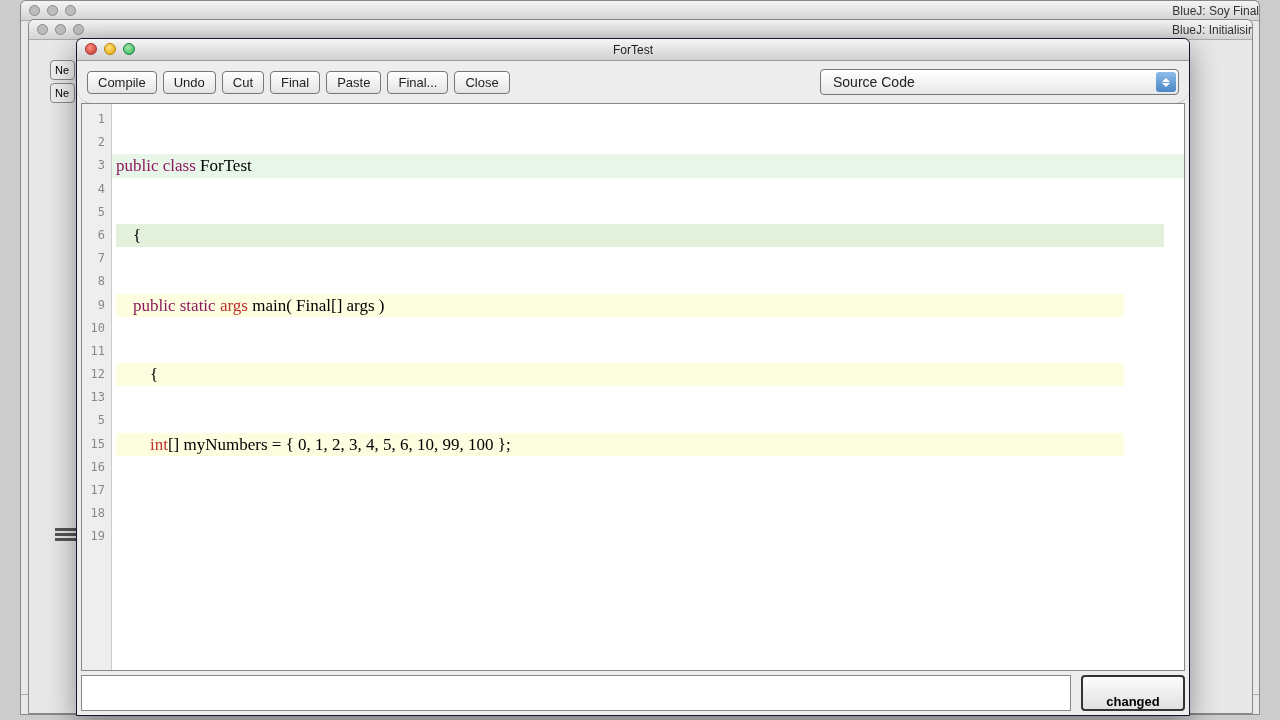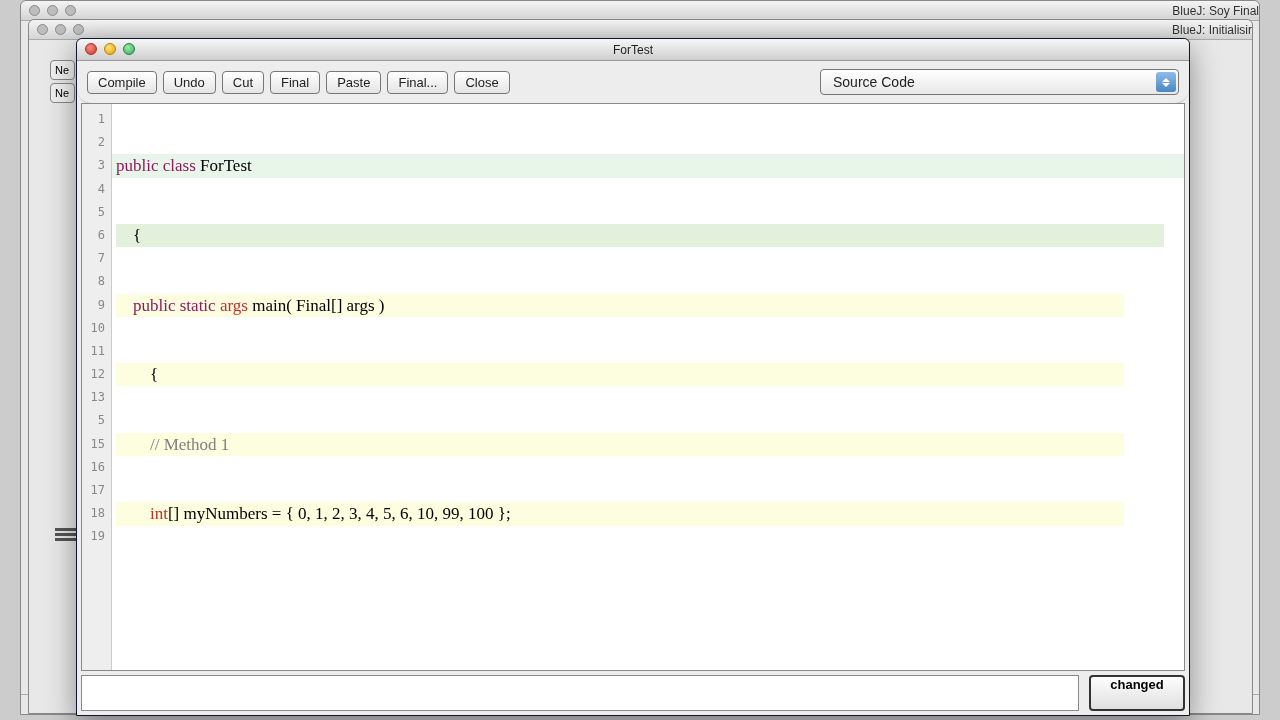--- a/index.html
+++ b/index.html
@@ -139,24 +139,24 @@
   .bg-method  { background: #fdfde0; display: inline-block; width: calc(100% - 60px); margin-left: 0; }
 
   .footer {
     position: absolute; left: 4px; right: 4px; bottom: 4px; height: 36px;
     display: flex; gap: 10px; align-items: stretch;
   }
   .msgbox {
     flex: 1; background: #fff; border: 1px solid #888;
   }
   .changed-btn {
-    width: 96px; background: linear-gradient(#fdfdfd, #e0e0e0);
+    width: 104px; background: linear-gradient(#fdfdfd, #e0e0e0);
     border: 2px solid #333; border-radius: 4px;
     font-size: 13px; font-weight: bold;
-    display: flex; align-items: flex-start; justify-content: center;
+    display: flex; align-items: flex-end; justify-content: center;
   }
   .bg-side-stack {
     position: absolute; left: 55px; top: 528px; width: 22px; height: 22px;
     display:flex; flex-direction:column; gap:2px;
   }
   .bg-side-stack div { height:3px; background:#555; }
 </style>
 </head>
 <body>
 
@@ -240,21 +240,20 @@
       <div>16</div>
       <div>17</div>
       <div>18</div>
       <div>19</div>
     </div>
     <div class="code">
       <div class="ln bg-green"><span class="kw">public</span><span class="kw"> class</span><span> ForTest</span></div>
       <div class="ln"><span class="bg-class" style="padding-left:0"><span>    {</span></span></div>
       <div class="ln"><span class="bg-method"><span class="kw">    public</span><span class="kw"> static</span><span class="type"> args</span><span> main( Final[] args )</span></span></div>
       <div class="ln"><span class="bg-method"><span>        {</span></span></div>
-      <div class="ln"><span class="bg-method"><span class="cmt">        // Method 1</span></span></div>
       <div class="ln"><span class="bg-method"><span class="type">        int</span><span>[] myNumbers = { 0, 1, 2, 3, 4, 5, 6, 10, 99, 100 };</span></span></div>
       <div class="ln"><span class="bg-method"><span></span></span></div>
       
       
       
       
       
       
       
       

